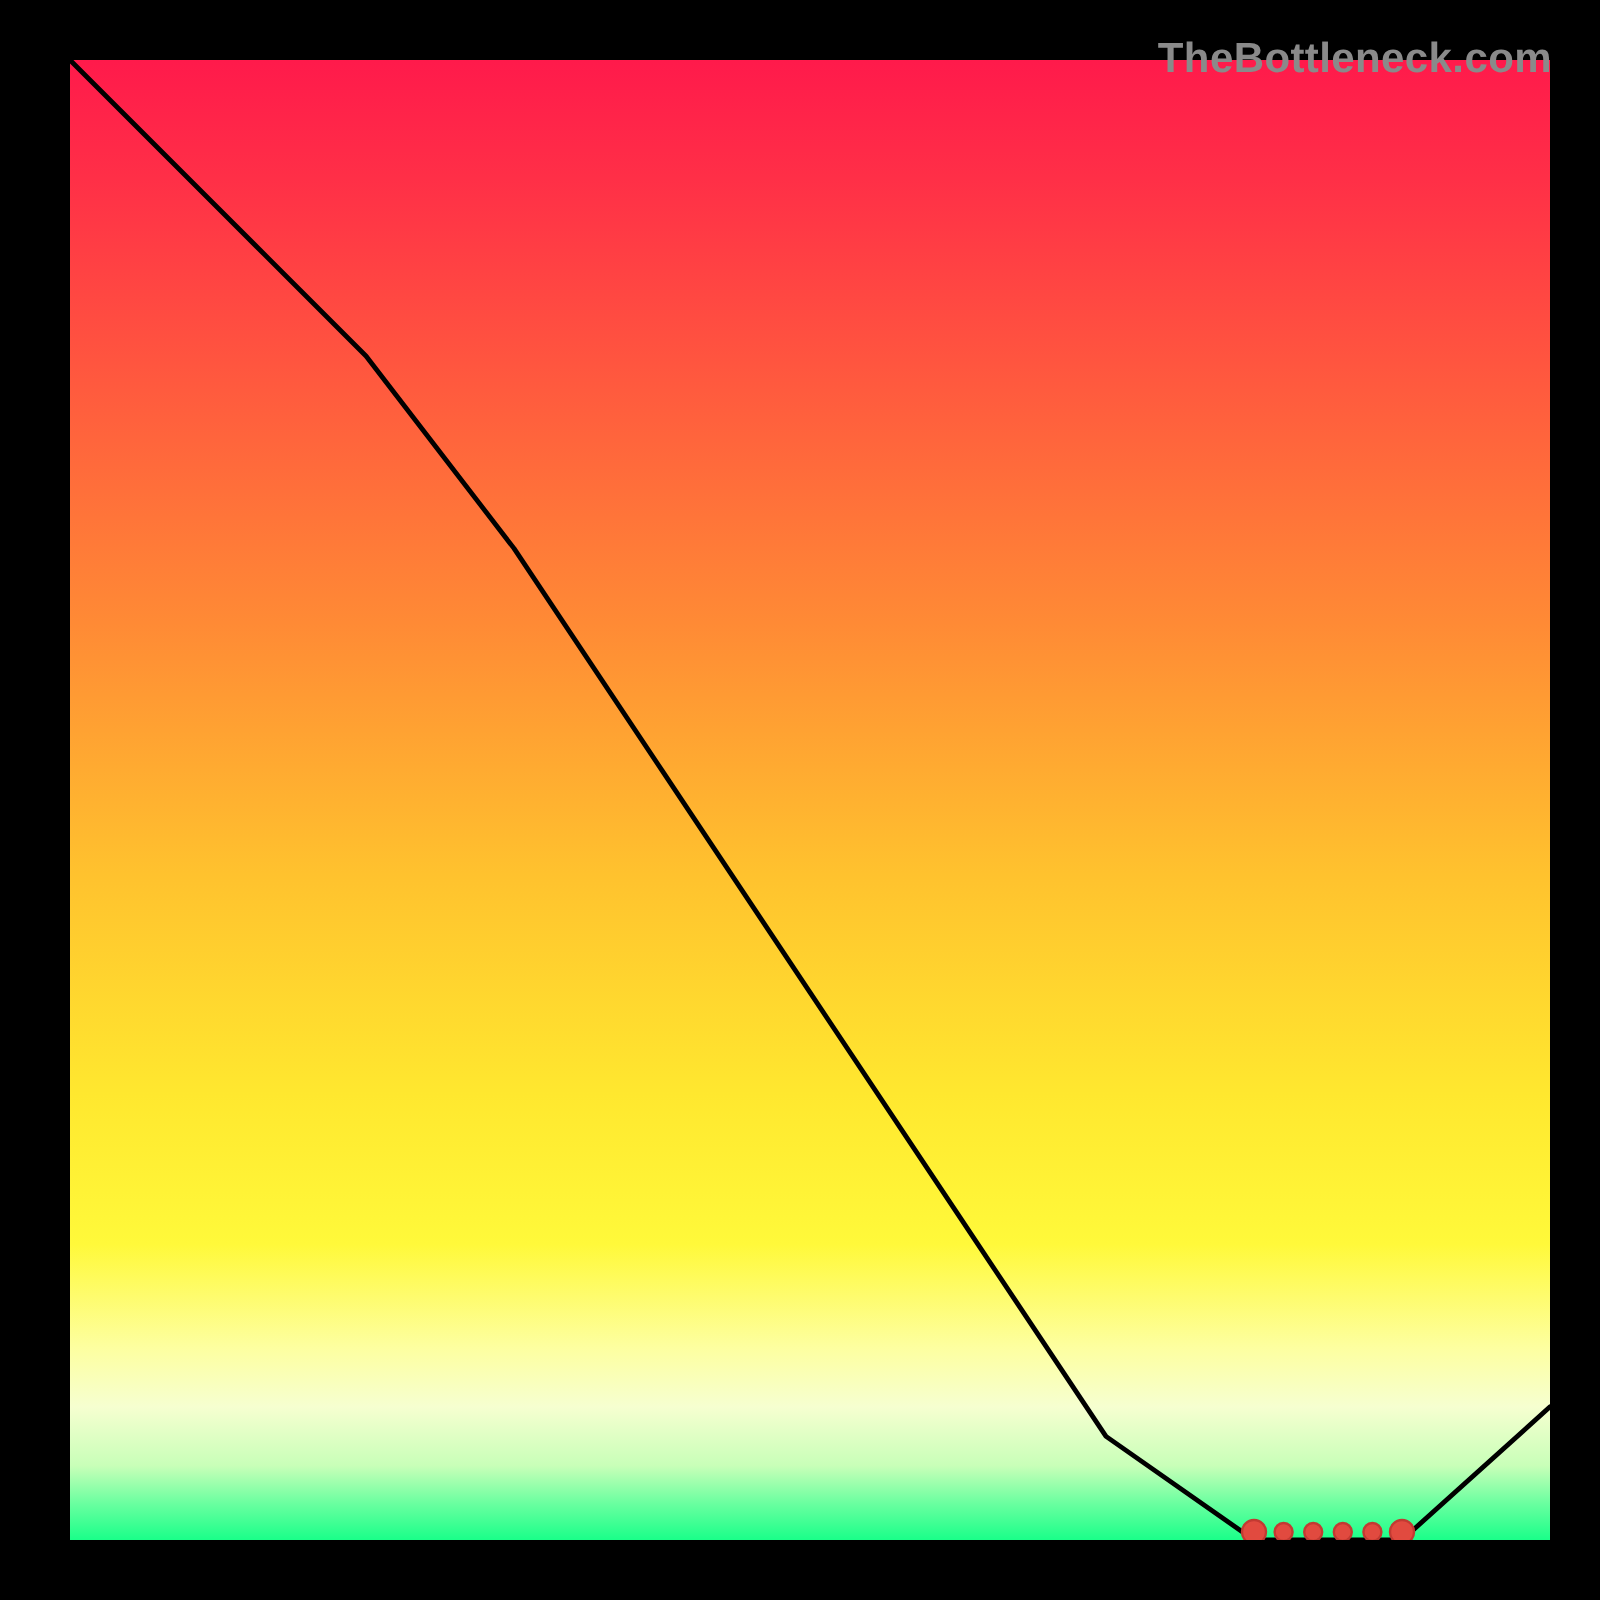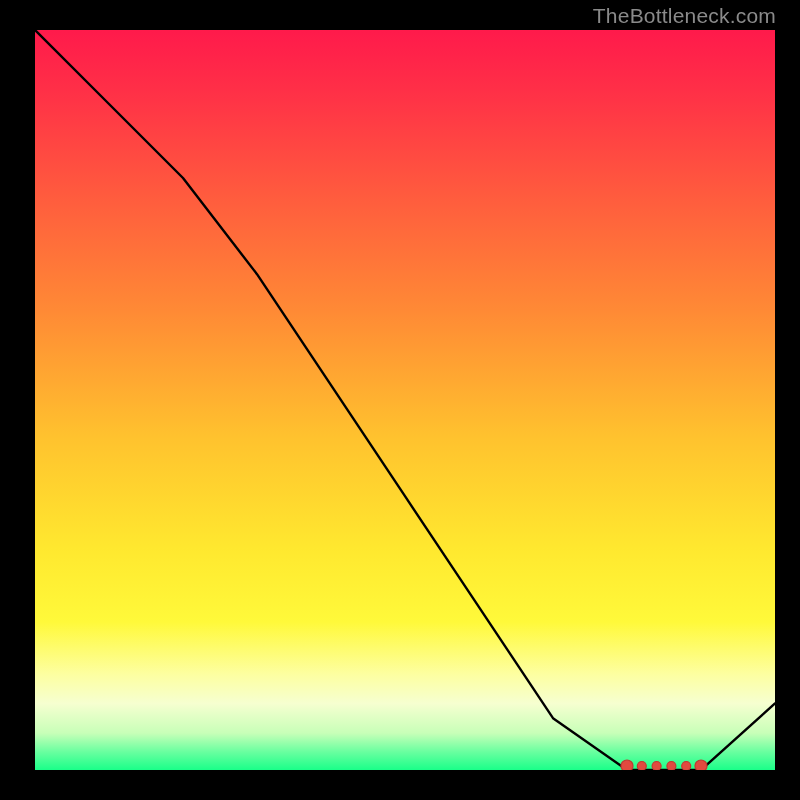--- a/index.html
+++ b/index.html
@@ -12,25 +12,25 @@
     font-family: Arial, Helvetica, sans-serif;
   }
   .frame {
     position: absolute;
     left: 0; top: 0;
     width: 800px; height: 800px;
     background: #000;
   }
   .attribution {
     position: absolute;
-    top: 4px;
+    top: 18px;
     right: 24px;
     color: #8a8a8a;
     font-size: 21px;
-    font-weight: 400;
+    font-weight: 700;
     letter-spacing: 0.2px;
     z-index: 4;
     text-align: center;
   }
   .plot-area {
     position: absolute;
     left: 35px;
     top: 30px;
     width: 740px;
     height: 740px;

